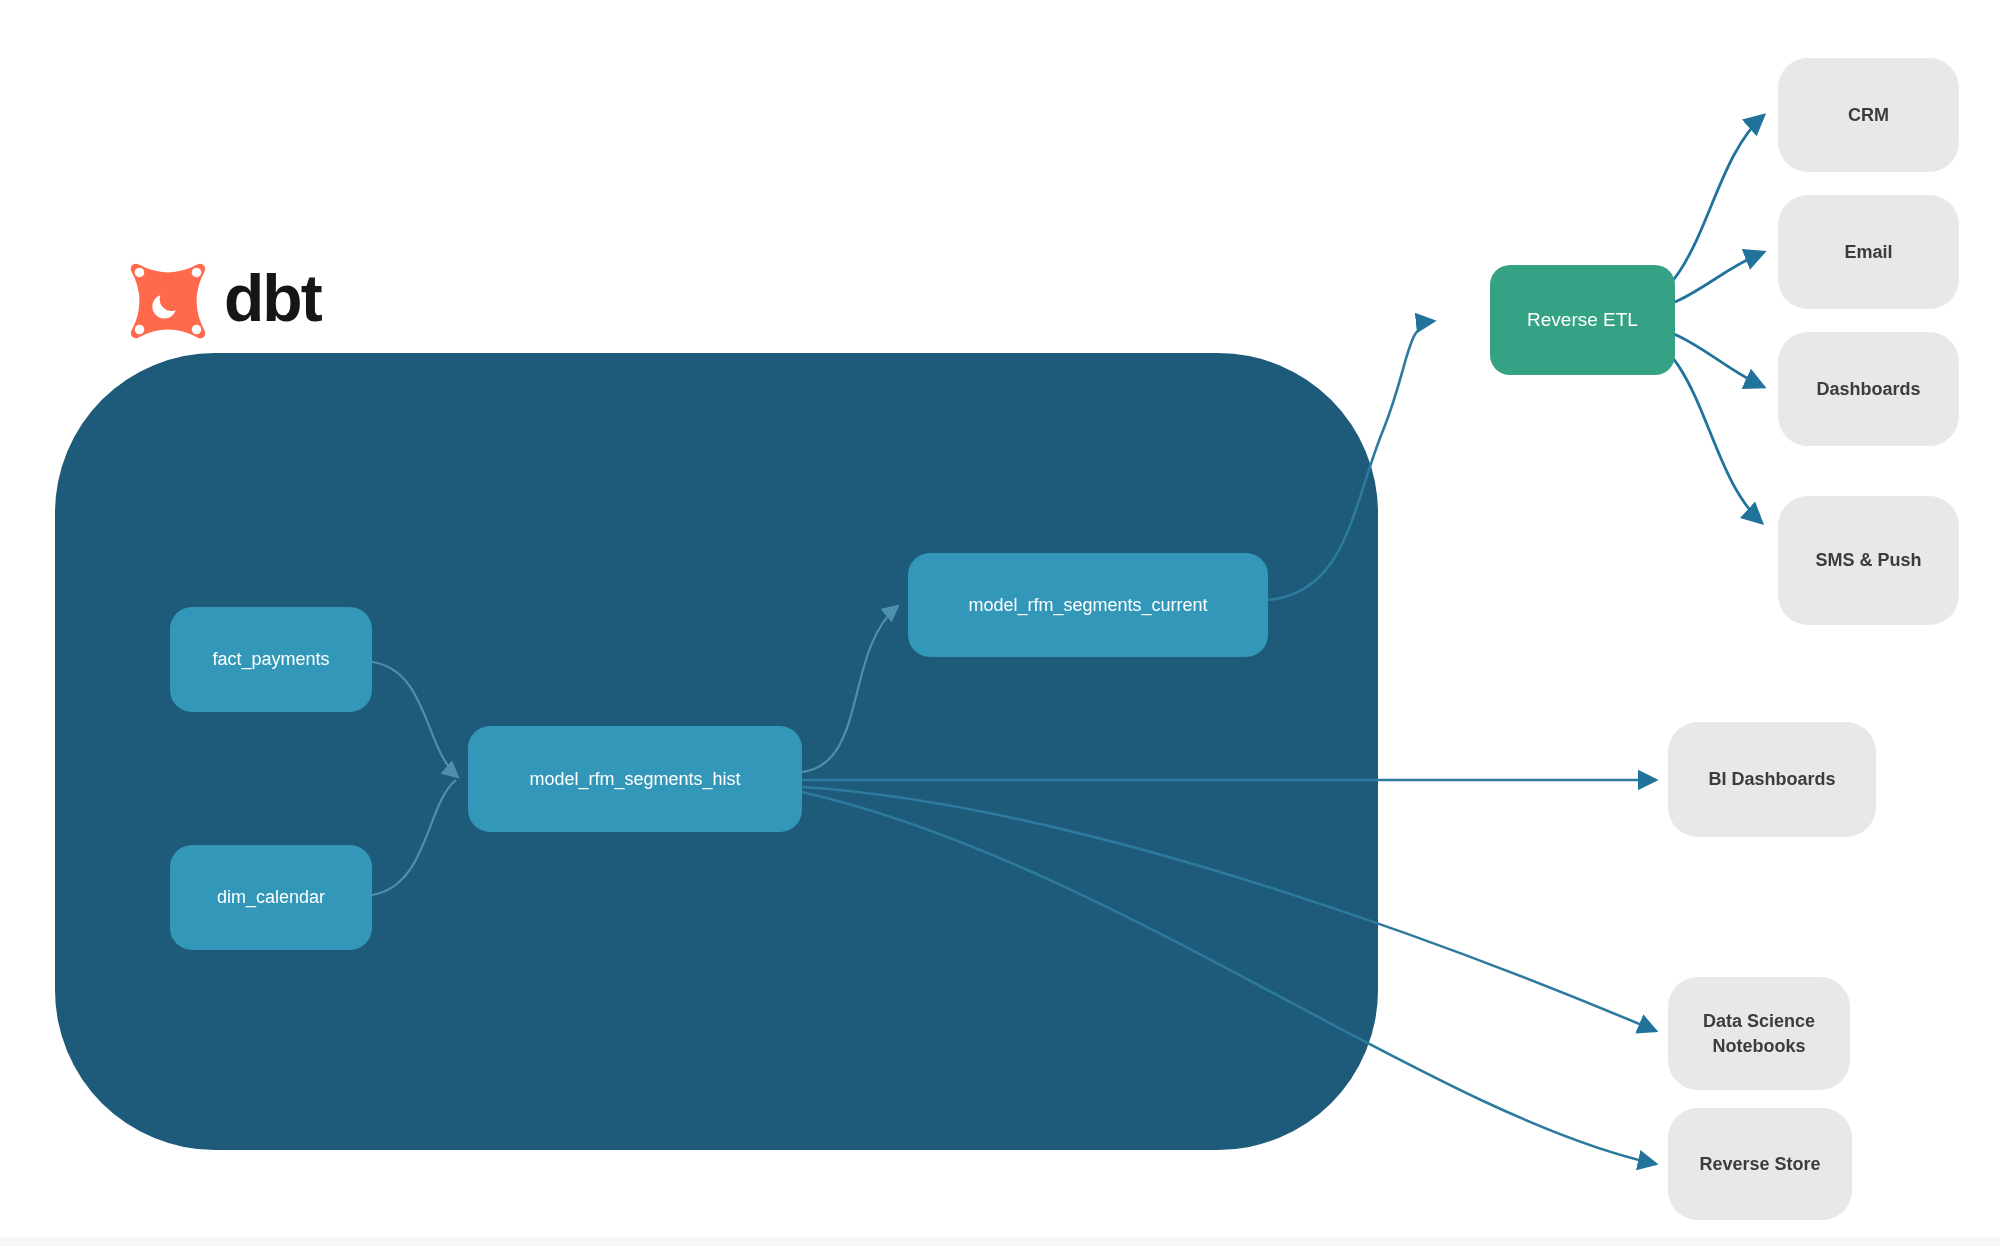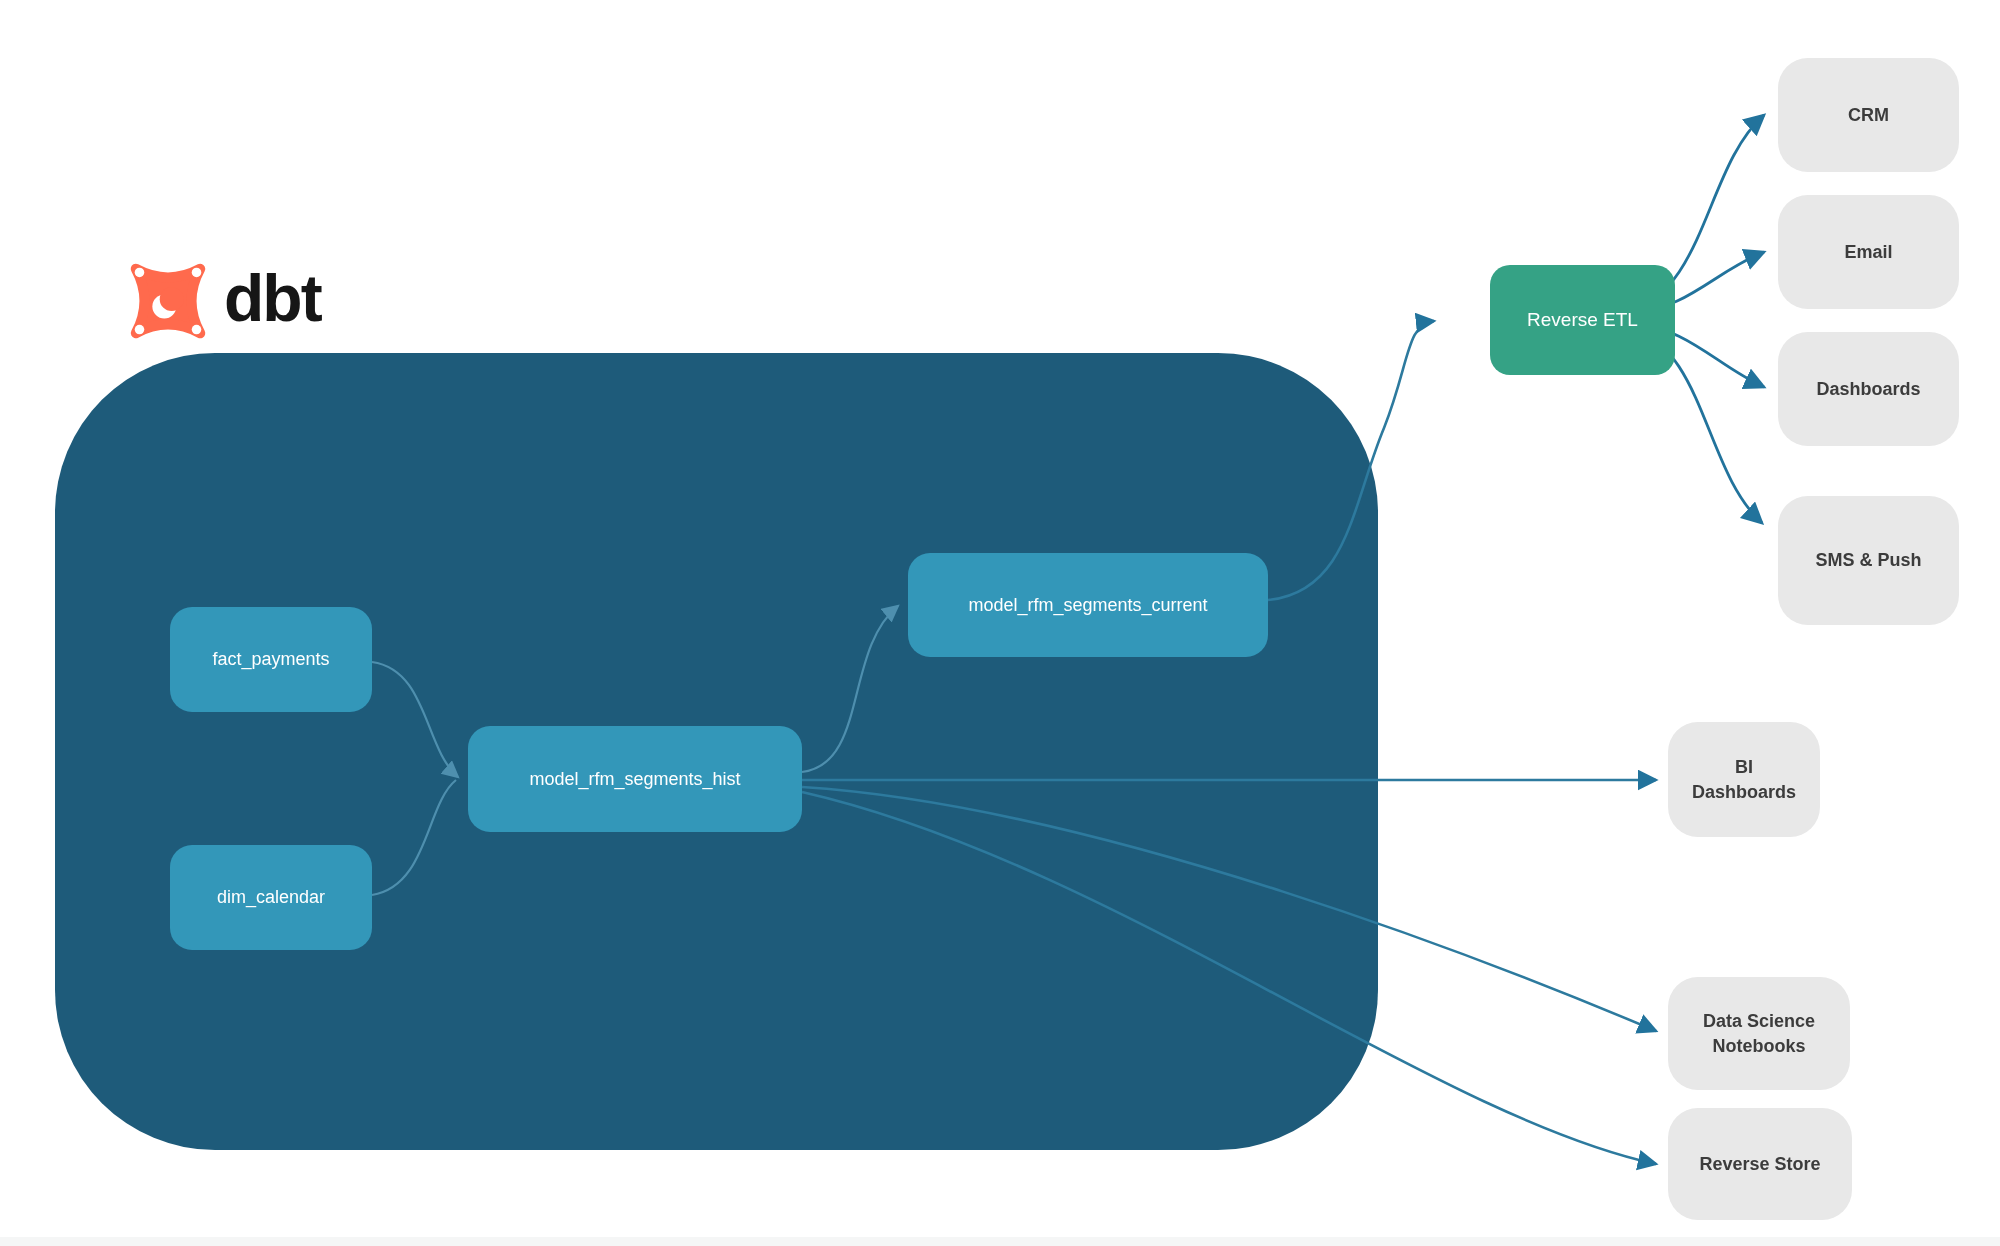--- a/index.html
+++ b/index.html
@@ -34,21 +34,21 @@
   .n-current{left:908px;top:553px;width:360px;height:104px;}
 
   .etl-node{background:#35a285;color:#ffffff;border-radius:20px;font-size:19px;
     left:1442px;top:265px;width:185px;height:110px;margin-left:48px;}
 
   .endpoint-node{background:#e8e8e8;color:#3c3c3c;border-radius:30px;font-size:18px;padding:12px 14px;font-weight:bold;}
   .n-crm{left:1778px;top:58px;width:181px;height:114px;}
   .n-email{left:1778px;top:195px;width:181px;height:114px;}
   .n-adv{left:1778px;top:332px;width:181px;height:114px;}
   .n-sms{left:1778px;top:488px;width:181px;height:129px;margin-top:8px;}
-  .n-bi{left:1668px;top:722px;width:152px;height:115px;}
+  .n-bi{left:1668px;top:722px;width:208px;height:115px;}
   .n-ds{left:1668px;top:977px;width:182px;height:113px;}
   .n-fs{left:1668px;top:1108px;width:184px;height:112px;}
 
   .bottom-strip{position:absolute;left:0;bottom:0;width:2000px;height:9px;background:#f5f6f6;z-index:0;}
 </style>
 </head>
 <body>
 
 <div class="logo">
   <svg class="logo-icon" viewBox="0 0 100 100">

